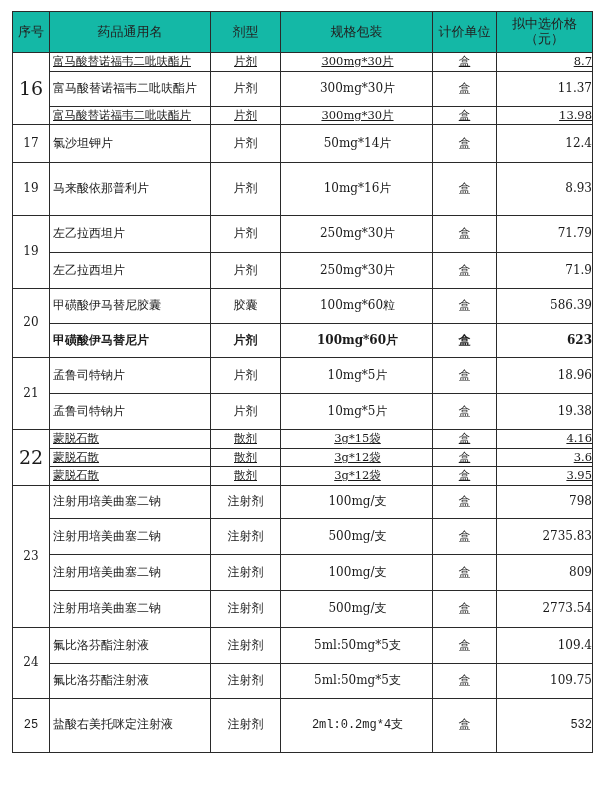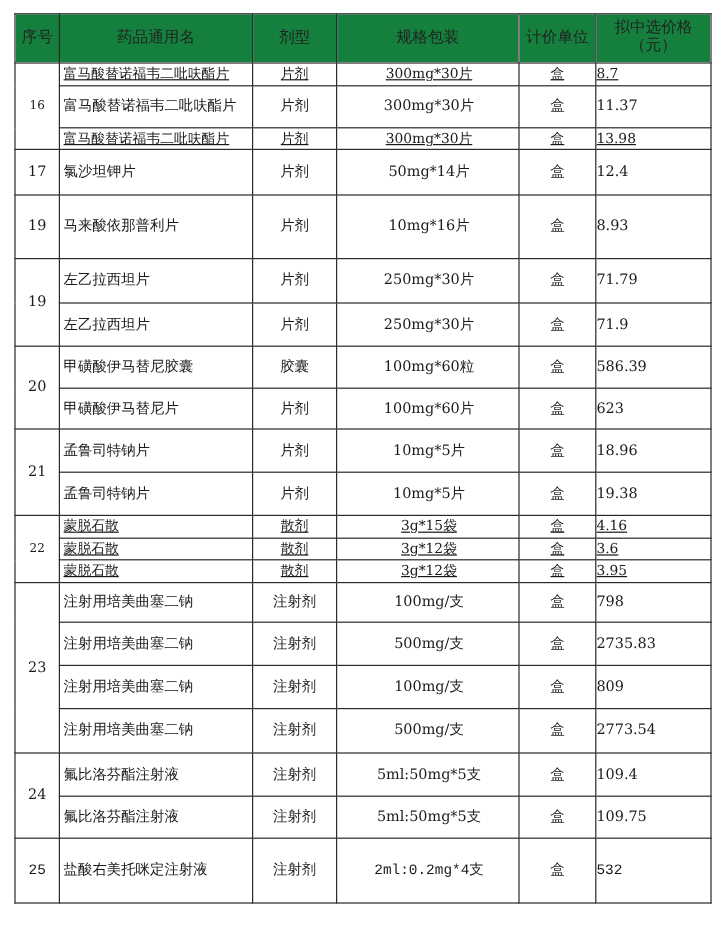--- a/index.html
+++ b/index.html
@@ -25,39 +25,39 @@
     }
     .tbl td, .tbl th {
       border: 1.5px solid #2a2a2a;
       padding: 0;
       font-size: 12px;
       line-height: 1.15;
       overflow: hidden;
       white-space: nowrap;
     }
     .tbl th {
-      background: #15803d;
+      background: #14b8a6;
       font-weight: normal;
       font-size: 13px;
       text-align: center;
       vertical-align: middle;
       color: #222;
     }
     .th-price {
       white-space: normal !important;
       line-height: 1.25;
     }
     .c-no { text-align: center; font-size: 13px; }
     .c-name { text-align: left; padding-left: 3px !important; }
     .c-form { text-align: center; }
     .c-spec { text-align: center; padding-left: 2px !important; }
     .c-unit { text-align: center; }
-    .c-price { text-align: left; font-size: 12.5px; }
+    .c-price { text-align: right; font-size: 12.5px; }
     .thin td { font-size: 11.5px; line-height: 1; text-decoration: underline; text-decoration-thickness: 1px; }
-    .thin td.c-no { text-decoration: none; font-size: 10px; }
+    .thin td.c-no { text-decoration: none; font-size: 19px; }
   </style>
 </head>
 <body>
 
 <table class="tbl">
   <colgroup>
     <col style="width:37px">
     <col style="width:161px">
     <col style="width:70px">
     <col style="width:152px">
@@ -129,21 +129,21 @@
         <td class="c-price">71.9</td>
       </tr>
       <tr style="height: 35px;">
         <td class="c-no" rowspan="2">20</td>
         <td class="c-name">甲磺酸伊马替尼胶囊</td>
         <td class="c-form">胶囊</td>
         <td class="c-spec">100mg*60粒</td>
         <td class="c-unit">盒</td>
         <td class="c-price">586.39</td>
       </tr>
-      <tr style="height: 34px;">
+      <tr style="height: 34px; font-weight: bold;">
         <td class="c-name">甲磺酸伊马替尼片</td>
         <td class="c-form">片剂</td>
         <td class="c-spec">100mg*60片</td>
         <td class="c-unit">盒</td>
         <td class="c-price">623</td>
       </tr>
       <tr style="height: 36px;">
         <td class="c-no" rowspan="2">21</td>
         <td class="c-name">孟鲁司特钠片</td>
         <td class="c-form">片剂</td>

